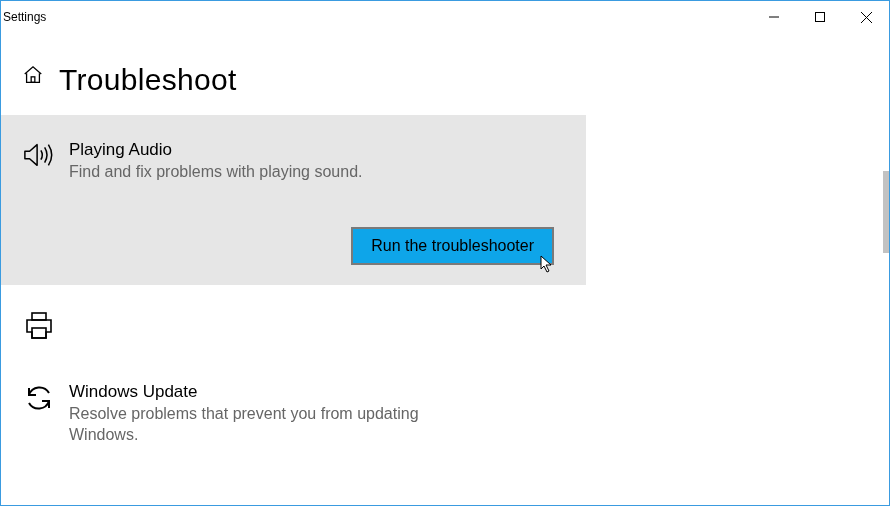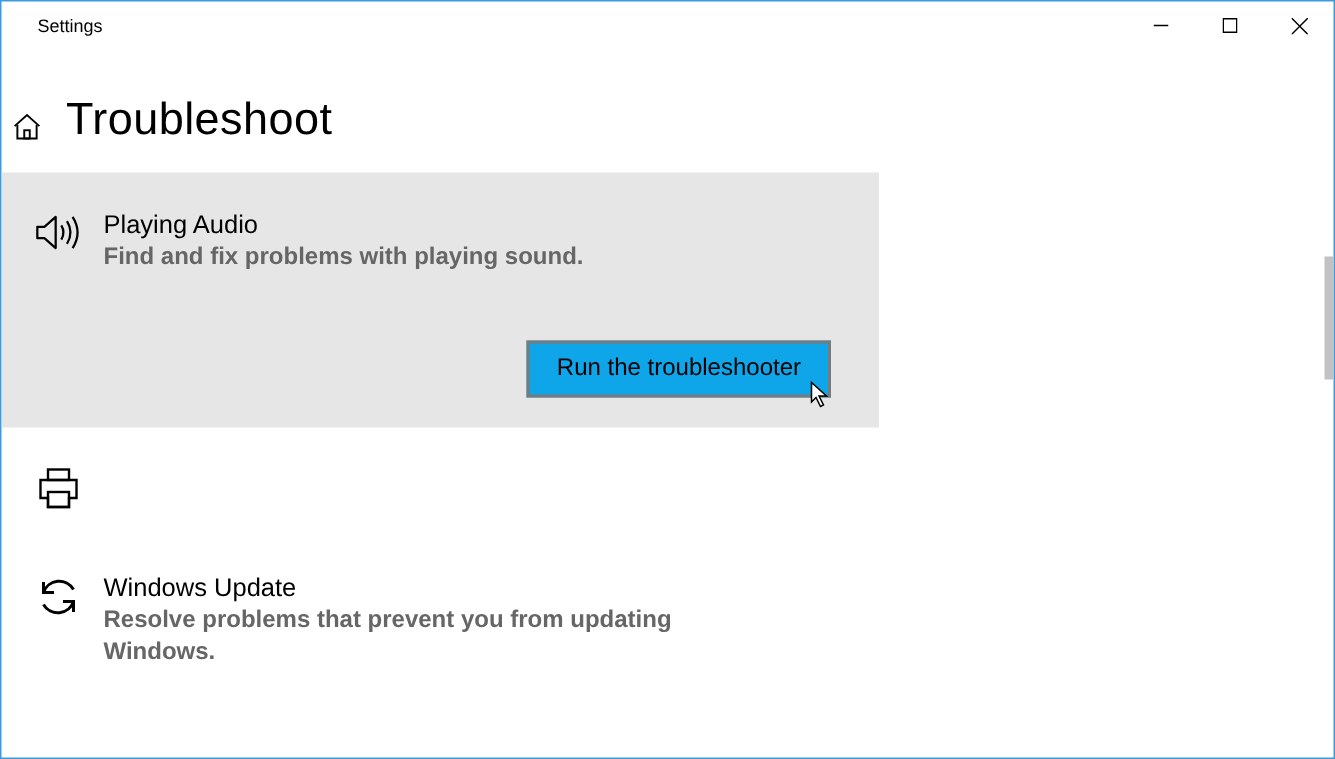--- a/index.html
+++ b/index.html
@@ -1,33 +1,33 @@
 <!DOCTYPE html>
 <html><head>
 <meta charset="utf-8">
 <style>
   * { box-sizing: border-box; margin: 0; padding: 0; }
   html, body { width: 890px; height: 506px; font-family: "Segoe UI", Arial, sans-serif; background: #fff; }
   .window { width: 890px; height: 506px; border: 1px solid #3a9be0; position: relative; background: #fff; overflow: hidden; }
-  .titlebar { height: 32px; display: flex; align-items: center; justify-content: space-between; padding-left: 24px; }
+  .titlebar { height: 32px; display: flex; align-items: center; justify-content: space-between; padding-left: 2px; }
   .titlebar-title { font-size: 12px; color: #000; }
   .win-controls { display: flex; height: 32px; }
   .win-btn { width: 46px; height: 32px; display: flex; align-items: center; justify-content: center; }
   .win-btn svg { display: block; }
-  .header { padding: 30px 20px 18px 5px; display: flex; align-items: flex-end; gap: 14px; }
+  .header { padding: 30px 20px 18px 20px; display: flex; align-items: flex-start; gap: 14px; }
   .header .home-icon { width: 24px; height: 24px; display: flex; align-items: center; justify-content: center; }
   .page-title { font-size: 30px; font-weight: 300; color: #000; letter-spacing: 0.3px; }
   .content { padding: 0 0 0 0; }
   .item { padding: 24px 20px 12px 20px; display: flex; gap: 12px; width: 585px; }
   .item.selected { background: #e6e6e6; padding-bottom: 20px; flex-direction: column; }
   .item-row { display: flex; gap: 12px; }
   .item-icon { width: 36px; height: 36px; flex-shrink: 0; display: flex; align-items: flex-start; justify-content: center; padding-top: 2px; }
   .item-text { flex: 1; }
   .item-title { font-size: 17px; color: #000; font-weight: 400; line-height: 1.3; }
-  .item-desc { font-size: 16px; color: #666; font-weight: 700; line-height: 1.35; max-width: 420px; }
+  .item-desc { font-size: 16px; color: #666; font-weight: 400; line-height: 1.35; max-width: 420px; }
   .item-action { display: flex; justify-content: flex-end; padding-right: 12px; margin-top: 32px; position: relative; }
   .run-btn { background: #0ea5e9; border: 2px solid #7a7a7a; padding: 8px 18px; font-size: 16px; color: #000; font-family: inherit; cursor: pointer; }
   .cursor { position: absolute; right: 12px; bottom: -14px; pointer-events: none; }
   .scroll-indicator { position: absolute; right: 0; top: 170px; width: 6px; height: 82px; background: #c2c2c2; }
 </style>
 </head>
 <body>
 
 <div class="window">
 

